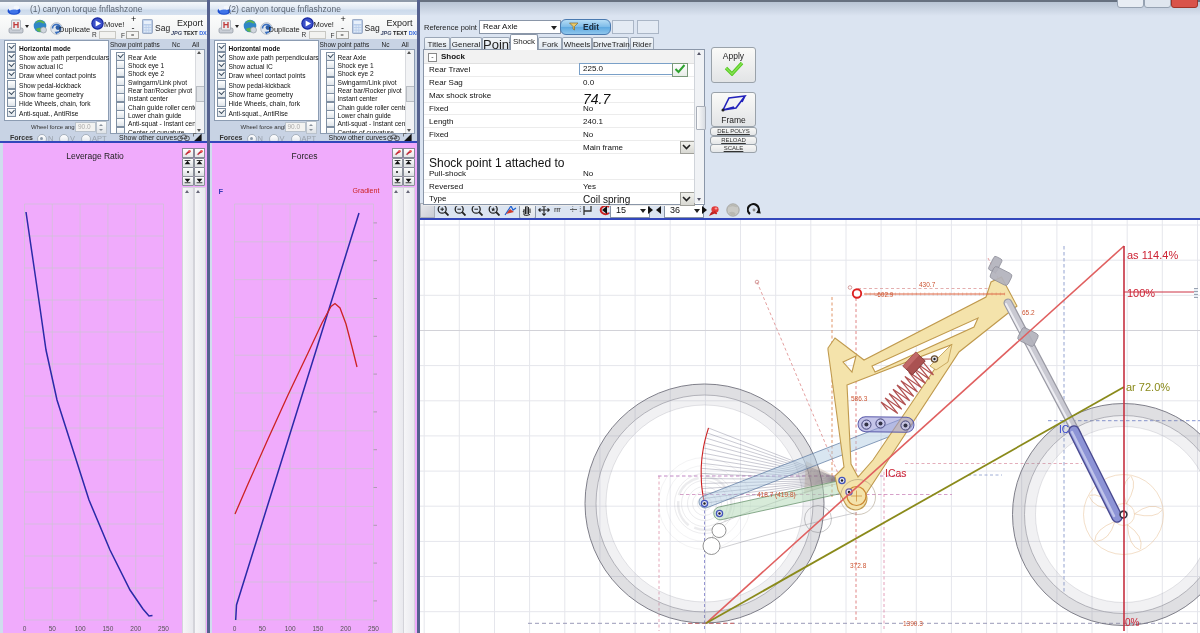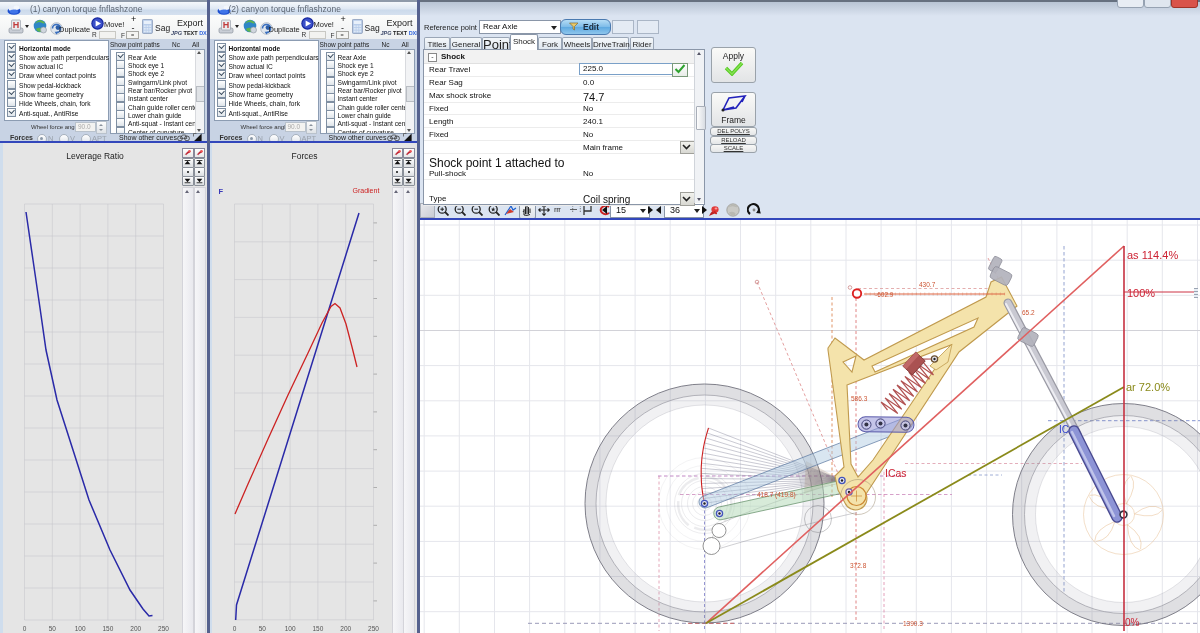--- a/index.html
+++ b/index.html
@@ -6,21 +6,21 @@
 body{width:1200px;height:633px;position:relative;overflow:hidden;background:#d4dde9;font-family:"Liberation Sans",sans-serif;}
 .abs{position:absolute;}
 .panel{position:absolute;top:0;height:633px;width:207px;background:#fff;overflow:hidden;}
 .tbar{position:absolute;left:0;top:0;width:100%;height:15px;background:linear-gradient(#f5f8fb,#dfe8f3 45%,#ccdaeb 55%,#d8e3f1);border-top:2px solid #8f9aa9;color:#5d6673;font-size:8.5px;line-height:13px;}
 .toolbar{position:absolute;left:0;top:15px;width:100%;height:24px;background:linear-gradient(#fcfcfb,#eef0f2);}
 .ctrl{position:absolute;left:0;top:39px;width:100%;height:103px;background:#c8d3e4;}
 .gbox{position:absolute;background:#fff;border:1px solid #8c9cb2;}
 .cbrow{position:absolute;left:3px;font-size:6.6px;color:#111;white-space:nowrap;}
 .cb{display:inline-block;width:7px;height:7px;border:1px solid #7f8fa2;background:linear-gradient(#fff,#dfe5ea);vertical-align:-1px;margin-right:3px;position:relative;}
 .cb.on:after{content:"";position:absolute;left:1px;top:0px;width:4px;height:2.5px;border-left:1.4px solid #3a4c5e;border-bottom:1.4px solid #3a4c5e;transform:rotate(-48deg);}
-.graph{position:absolute;left:0;top:143px;width:100%;height:490px;background:#e5e5e5;}
+.graph{position:absolute;left:0;top:143px;width:100%;height:490px;background:#f0abfc;}
 .smallbtn{position:absolute;width:9.5px;height:8px;background:linear-gradient(#fff,#dcdfe2);border:1px solid #8a9099;border-radius:1px;}
 .blue-sep{position:absolute;left:0;width:100%;height:2px;background:#3347bb;top:141px;}
 .vline{position:absolute;top:0;height:633px;width:2.5px;background:#55618e;}
 </style>
 </head>
 <body>
 <div class="panel" style="left:0px;">
 <div class="tbar">
       <svg class="abs" style="left:7px;top:2px" width="14" height="11" viewBox="0 0 14 11">
         <ellipse cx="7" cy="7" rx="6.5" ry="3.8" fill="#1d4fd0"></ellipse>
@@ -471,21 +471,21 @@
       <div class="abs" style="left:0;top:12.9px;width:270px;height:12.9px;border-bottom:1px solid #ececec;">
         <span style="position:absolute;left:5px;top:2.5px;font-size:8px;color:#111;text-align:center;">Rear Travel</span>
         <div style="position:absolute;left:155px;top:0.5px;width:92px;height:10px;background:#fff;border:1px solid #7aa0c8;font-size:8px;line-height:10px;padding-left:3px;color:#111;">225.0</div>
       </div>
       <div class="abs" style="left:0;top:25.8px;width:270px;height:12.9px;border-bottom:1px solid #ececec;">
         <span style="position:absolute;left:5px;top:2.5px;font-size:8px;color:#111;">Rear Sag</span>
         <span style="position:absolute;left:159px;top:2.5px;font-size:8px;color:#111;">0.0</span>
       </div>
       <div class="abs" style="left:0;top:38.7px;width:270px;height:12.9px;border-bottom:1px solid #ececec;">
         <span style="position:absolute;left:5px;top:2.5px;font-size:8px;color:#111;">Max shock stroke</span>
-        <span style="position:absolute;left:159px;top:2.5px;font-size:11px;color:#111;">74.7</span>
+        <span style="position:absolute;left:159px;top:2.5px;font-size:14px;color:#111;font-style:italic;">74.7</span>
       </div>
       <div class="abs" style="left:0;top:51.6px;width:270px;height:12.9px;border-bottom:1px solid #ececec;">
         <span style="position:absolute;left:5px;top:2.5px;font-size:8px;color:#111;">Fixed</span>
         <span style="position:absolute;left:159px;top:2.5px;font-size:8px;color:#111;">No</span>
       </div>
       <div class="abs" style="left:0;top:64.5px;width:270px;height:12.9px;border-bottom:1px solid #ececec;">
         <span style="position:absolute;left:5px;top:2.5px;font-size:8px;color:#111;">Length</span>
         <span style="position:absolute;left:159px;top:2.5px;font-size:8px;color:#111;">240.1</span>
       </div>
       <div class="abs" style="left:0;top:77.4px;width:270px;height:12.9px;border-bottom:1px solid #ececec;">
@@ -497,20 +497,24 @@
         <span style="position:absolute;left:159px;top:2.5px;font-size:8px;color:#111;">Main frame</span>
         <div style="position:absolute;left:255.5px;top:0.5px;width:13px;height:11.5px;background:linear-gradient(#f2f2ee,#d8d8d2);border:1px solid #a0a09a;">
           <svg width="9" height="6" viewBox="0 0 9 6" style="position:absolute;left:1.5px;top:2.5px">
             <path d="M1 1 L4.5 4.5 L8 1" fill="none" stroke="#222" stroke-width="1.6"></path>
           </svg>
         </div>
       </div>
       <div class="abs" style="left:0;top:116.10000000000002px;width:270px;height:12.9px;border-bottom:1px solid #ececec;">
         <span style="position:absolute;left:5px;top:2.5px;font-size:8px;color:#111;">Pull-shock</span>
         <span style="position:absolute;left:159px;top:2.5px;font-size:8px;color:#111;">No</span>
+      </div>
+      <div class="abs" style="left:0;top:129.00000000000003px;width:270px;height:12.9px;border-bottom:1px solid #ececec;">
+        <span style="position:absolute;left:5px;top:2.5px;font-size:8px;color:#111;">Reversed</span>
+        <span style="position:absolute;left:159px;top:2.5px;font-size:8px;color:#111;">Yes</span>
       </div>
       <div class="abs" style="left:0;top:141.90000000000003px;width:270px;height:12.9px;border-bottom:1px solid #ececec;">
         <span style="position:absolute;left:5px;top:2.5px;font-size:8px;color:#111;">Type</span>
         <span style="position:absolute;left:159px;top:2.5px;font-size:10px;color:#111;">Coil spring</span>
         <div style="position:absolute;left:255.5px;top:0.5px;width:13px;height:11.5px;background:linear-gradient(#f2f2ee,#d8d8d2);border:1px solid #a0a09a;">
           <svg width="9" height="6" viewBox="0 0 9 6" style="position:absolute;left:1.5px;top:2.5px">
             <path d="M1 1 L4.5 4.5 L8 1" fill="none" stroke="#222" stroke-width="1.6"></path>
           </svg>
         </div>
       </div>

